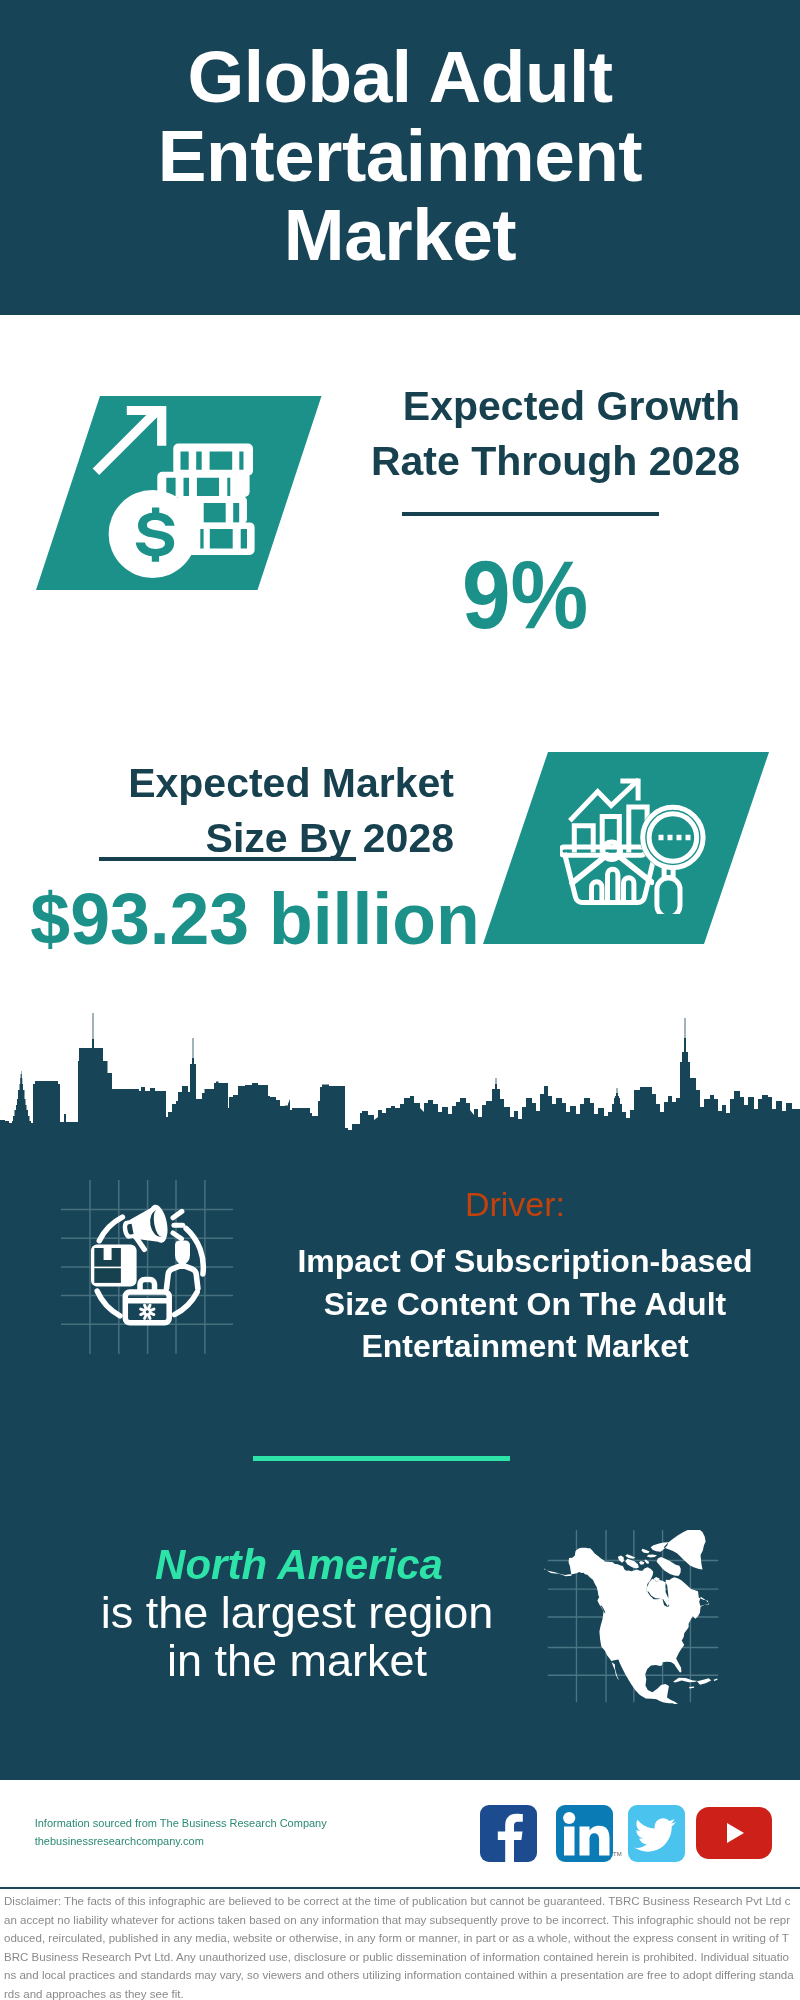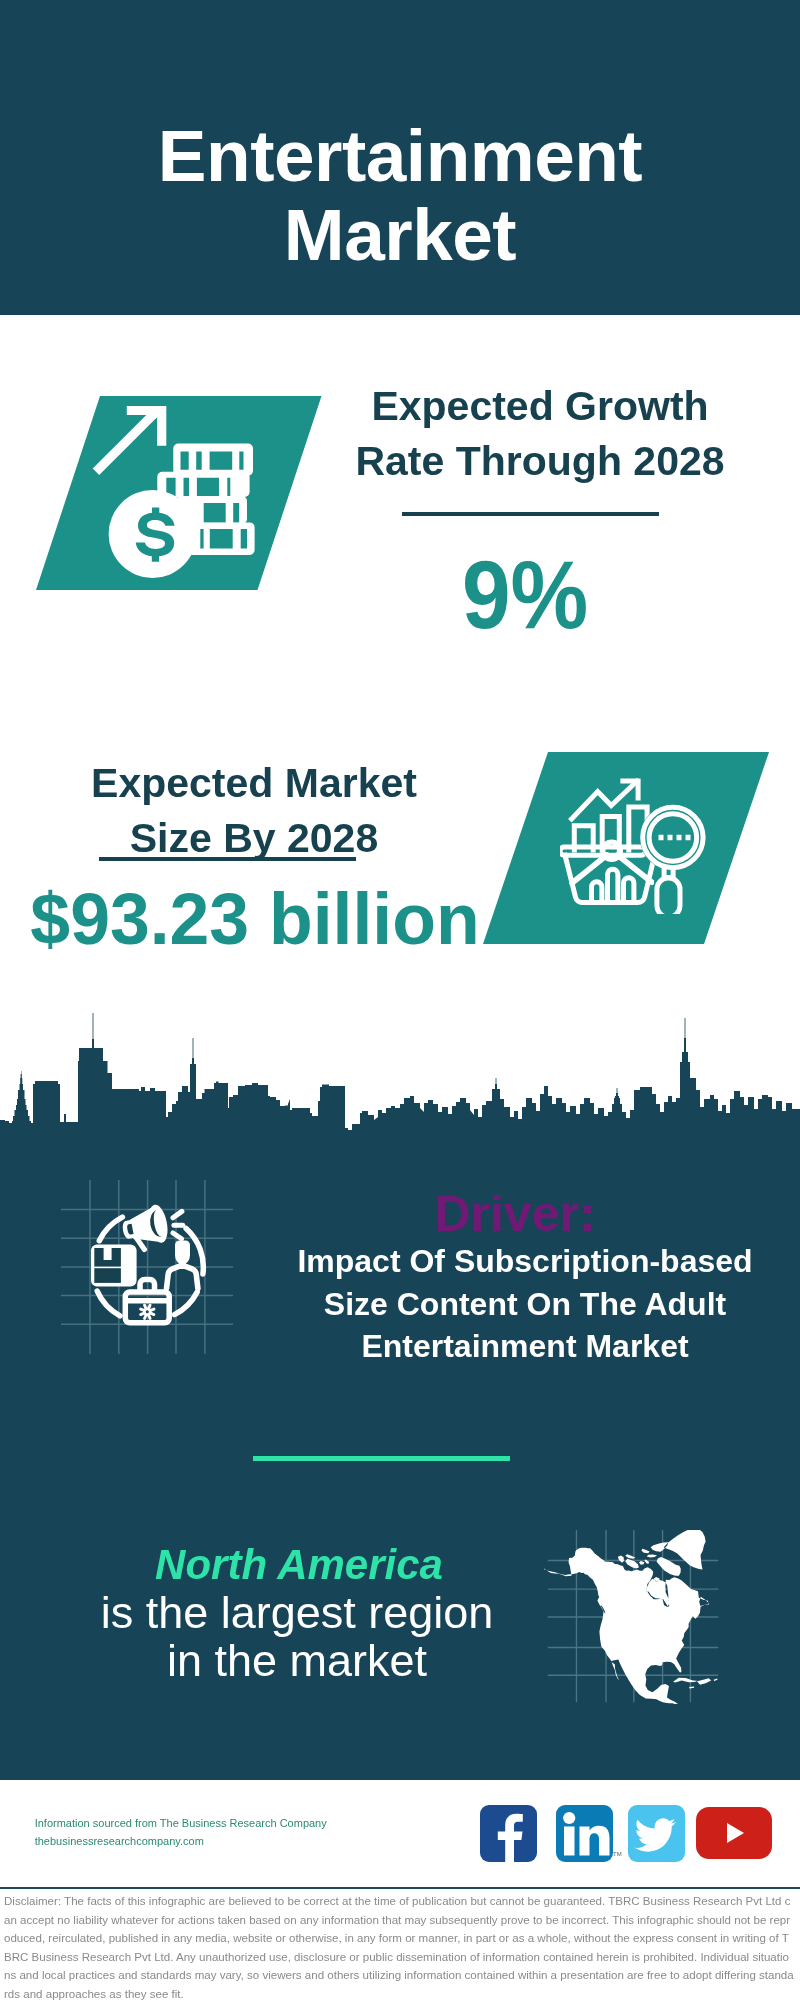--- a/index.html
+++ b/index.html
@@ -15,49 +15,49 @@
   
   .para-tile { position:absolute; background:#1c918a; }
   .tile1 { left:36px; top:396px; width:285.5px; height:194px;
       clip-path: polygon(64px 0, 285.5px 0, 221.5px 194px, 0 194px); }
   .tile2 { left:483px; top:752px; width:286px; height:192px;
       clip-path: polygon(65px 0, 286px 0, 221px 192px, 0 192px); }
   .tile-icon { position:absolute; }
 
   
   .stat-label { position:absolute; color:#17414f; font-size:41px; line-height:55px;
-      font-weight:bold; text-align:center; }
+      font-weight:bold; text-align:right; }
   .rule { position:absolute; height:4px; background:#17414f; }
   .stat-value { position:absolute; color:#1c918a; font-weight:bold; text-align:center; }
 
   
   .darkbody { position:absolute; left:0; top:1144px; width:800px; height:636px; background:#174456; }
   .skyline { position:absolute; }
 
-  .driver-title { position:absolute; color:#701a75; font-size:50px; font-weight:bold; text-align:center; }
+  .driver-title { position:absolute; color:#c2410c; font-size:34px; font-weight:normal; text-align:center; }
   .driver-text { position:absolute; color:#ffffff; font-size:32px; line-height:42.5px; font-weight:bold; text-align:center; }
   .mint-rule { position:absolute; height:5px; background:#2de3a8; }
   .region-name { position:absolute; color:#2de3a8; font-size:42px; font-weight:bold; text-align:center;font-style:italic; }
   .region-text { position:absolute; color:#ffffff; font-size:45px; line-height:48.4px; text-align:center; }
 
   
   .footer { position:absolute; left:0; top:1780px; width:800px; height:220px; background:#ffffff; }
   .srcline { position:absolute; color:#2a8a72; font-size:11px; line-height:18.2px; }
   .social { position:absolute; border-radius:9px; }
   .social svg { position:absolute; left:0; top:0; }
   .disclaimer { position:absolute; color:#8a8a8a; font-size:11.55px; line-height:18.6px; word-break:break-all; text-align:left; }
   .divline { position:absolute; height:2.4px; background:#1d4657; }
 </style>
 </head>
 <body>
 
 <div class="page">
 
   <div class="header">
-    <h1><br><span>Entertainment</span><br><span>Market</span></h1>
+    <h1><span>Global Adult</span><br><span>Entertainment</span><br><span>Market</span></h1>
   </div>
 
   <div class="para-tile tile1"></div>
   <svg class="tile-icon" style="left:88px;top:398px;width:180px;height:188px" viewBox="88 398 180 188">
     <g fill="#ffffff">
 
       <polygon points="92.7,468.5 153.8,407.4 160.3,413.9 99.2,475.0"></polygon>
 
       <path d="M126.8,405.9 h39.5 v39.8 h-9.2 v-30.6 h-30.3 z"></path>
 

